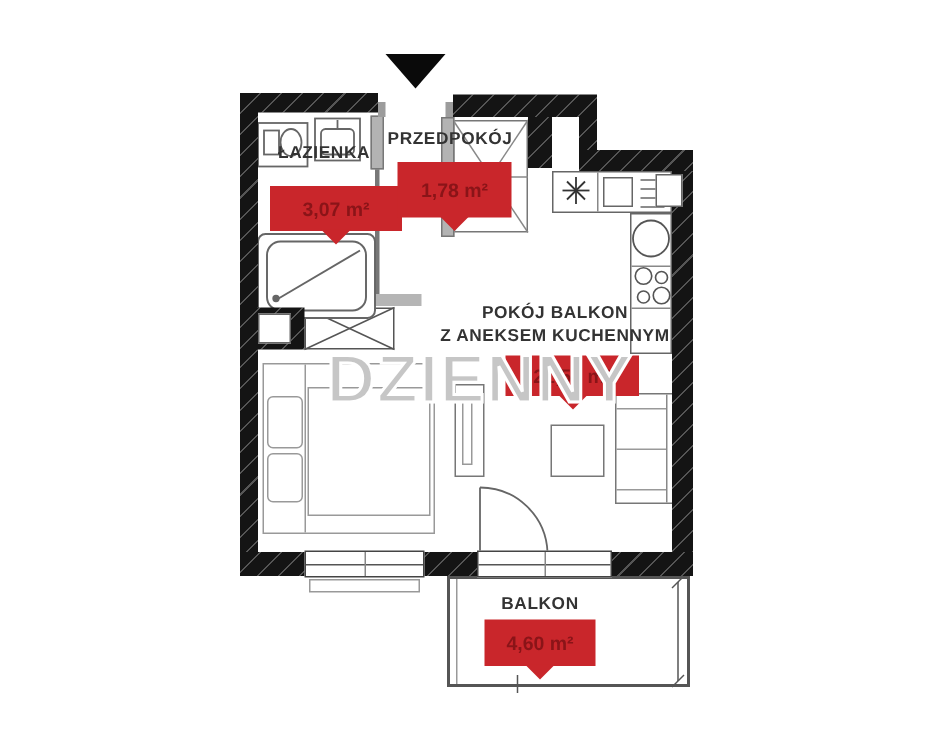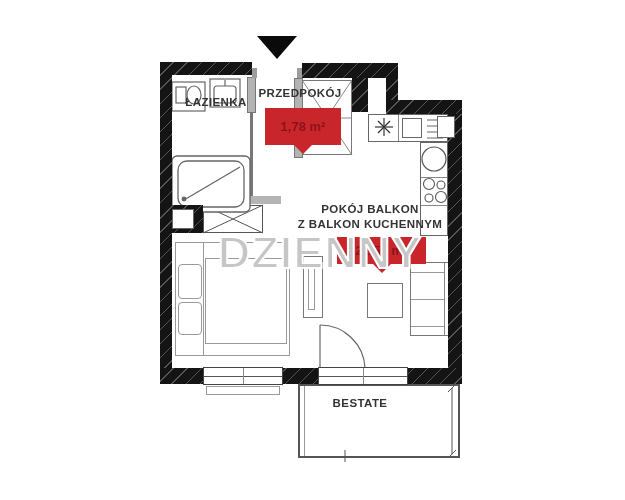--- a/index.html
+++ b/index.html
@@ -169,21 +169,23 @@
       <line x1="452" y1="388" x2="452" y2="454"></line>
       <line x1="448" y1="392" x2="456" y2="384"></line>
         <line x1="448" y1="458" x2="456" y2="450"></line>
       <line x1="345" y1="450" x2="345" y2="462"></line>
     </g>
   </svg>
 
   <div class="lbl" style="left:216px;top:102px;">ŁAZIENKA</div>
   <div class="lbl" style="left:300px;top:93px;">PRZEDPOKÓJ</div>
   <div class="lbl" style="left:370px;top:209px;">POKÓJ BALKON</div>
-  <div class="lbl" style="left:370px;top:224px;">Z BALKON KUCHENNYM</div>
-  <div class="lbl" style="left:360px;top:403px;">BESTATE</div>
+  <div class="lbl" style="left:370px;top:224px;">Z ANEKSEM KUCHENNYM</div>
+  <div class="lbl" style="left:360px;top:403px;">BALKON</div>
 
+  <div class="badge" style="left:180px;top:124px;width:88px;height:30px;">3,07 m²</div>
   <div class="badge" style="left:265px;top:108px;width:76px;height:37px;">1,78 m²</div>
   <div class="badge" style="left:337px;top:237px;width:89px;height:27px;">21,59 m²</div>
+  <div class="badge" style="left:323px;top:413px;width:74px;height:31px;">4,60 m²</div>
 
   <div class="watermark">DZIENNY</div>
 
 </div>
 
 </body></html>

